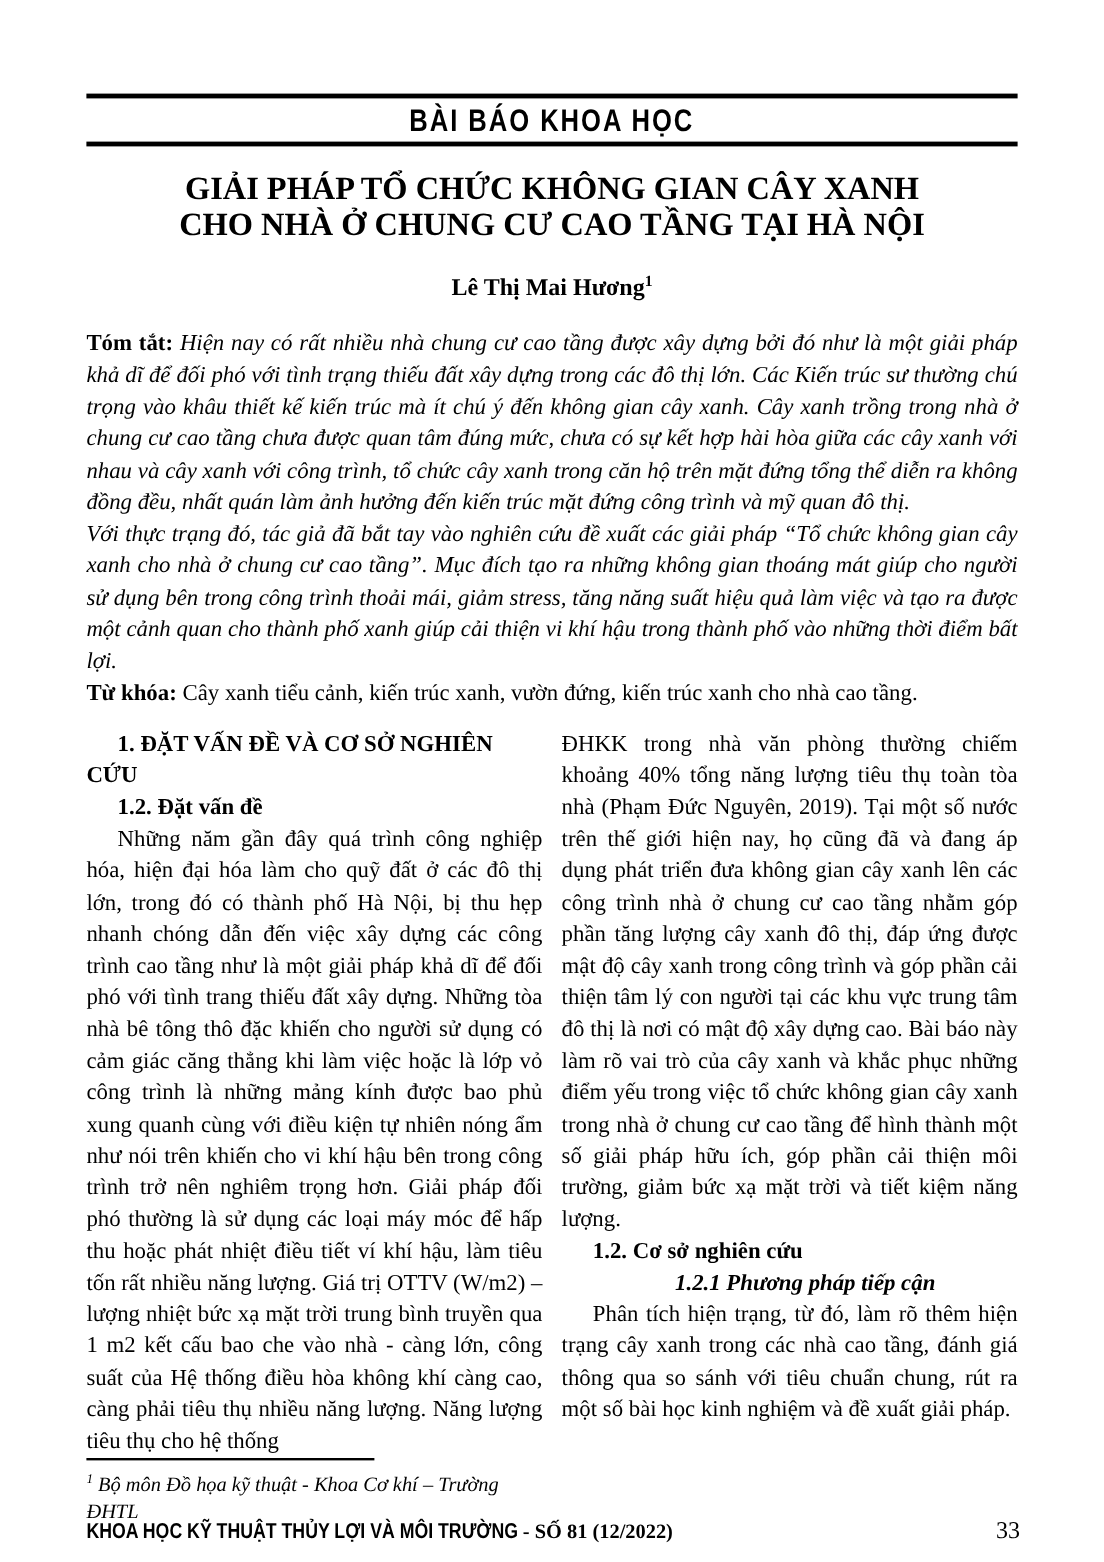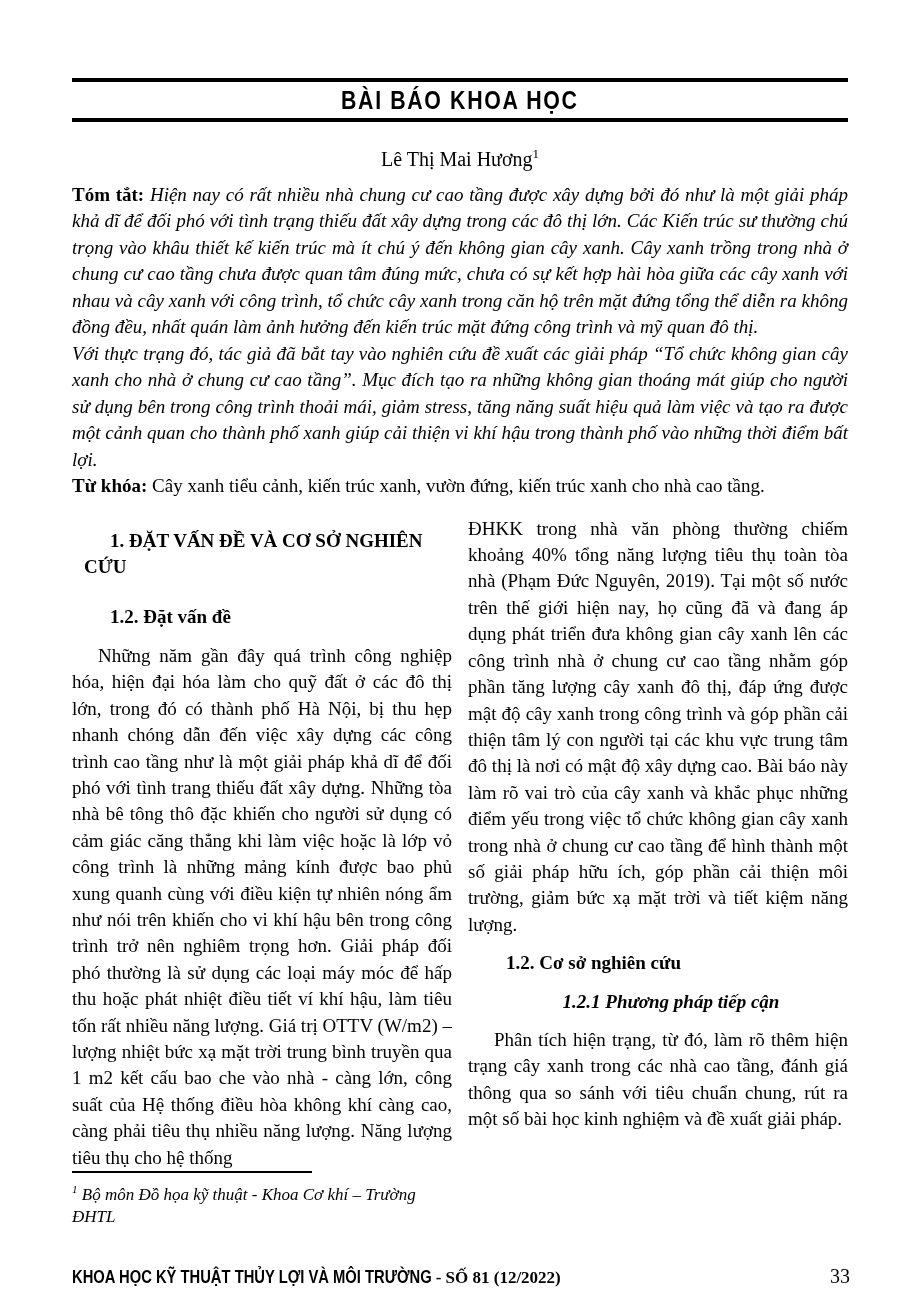--- a/index.html
+++ b/index.html
@@ -13,32 +13,32 @@
 
   .rule { height:4px; background:#000; }
   .band { height:36px; display:flex; align-items:center; justify-content:center; }
   .band-text {
     font-family:"Liberation Sans", sans-serif; font-weight:bold;
     font-size:26px; letter-spacing:2px; white-space:nowrap;
     display:inline-block; transform:scaleX(0.82);
   }
 
   .title { margin-top:20px; text-align:center; font-weight:bold; font-size:27px; line-height:30px; }
-  .author { margin-top:24px; text-align:center; font-weight:normal; font-size:20px; }
+  .author { margin-top:24px; text-align:center; font-weight:bold; font-size:20px; }
   .author sup { font-size:13px; }
 
-  .abstract { margin-top:11px; font-size:19px; line-height:26.5px; text-align:justify; }
+  .abstract { margin-top:22px; font-size:19px; line-height:26.5px; text-align:justify; }
   .abstract p { margin:0; font-style:italic; }
   .lead-label { font-style:normal; font-weight:bold; }
   .keywords { font-style:normal !important; }
 
   .columns { margin-top:16px; display:flex; gap:16px; height:612px; }
   .col { width:380px; font-size:19px; line-height:26.4px; text-align:justify; }
   .col-left { display:flex; flex-direction:column; }
-  .col h2, .col h3, .col h4 { margin:12px; font-size:19px; line-height:26.4px; text-indent:26px; text-align:left; }
+  .col h2, .col h3, .col h4 { margin:0; font-size:19px; line-height:26.4px; text-indent:26px; text-align:left; }
   .col h2 { font-weight:bold; }
   .col h3 { font-weight:bold; }
   .col h4 { font-weight:bold; font-style:italic;text-align:center; }
   .col p { margin:0; text-indent:26px; }
   .col p.continued { text-indent:0; }
 
   .footnote-block { margin-top:auto; }
   .footnote-rule { width:240px; height:2px; background:#000; margin:0 0 5px 0; }
   .footnote { font-size:17px; font-style:italic; line-height:22px; text-align:left; text-indent:0; }
   .footnote sup { font-size:11px; }
@@ -60,20 +60,24 @@
 
 <div class="page">
   <div class="content">
 
     <div class="rule"></div>
     <div class="band">
       <span class="band-text">BÀI BÁO KHOA HỌC</span>
     </div>
     <div class="rule"></div>
 
+    <div class="title">
+      <div>GIẢI PHÁP TỔ CHỨC KHÔNG GIAN CÂY XANH</div>
+      <div>CHO NHÀ Ở CHUNG CƯ CAO TẦNG TẠI HÀ NỘI</div>
+    </div>
 
     <div class="author"><span>Lê Thị Mai Hương</span><sup>1</sup></div>
 
     <div class="abstract">
       <p><span class="lead-label">Tóm tắt:</span> <span>Hiện nay có rất nhiều nhà chung cư cao tầng được xây dựng bởi đó như là một giải pháp khả dĩ để đối phó với tình trạng thiếu đất xây dựng trong các đô thị lớn. Các Kiến trúc sư thường chú trọng vào khâu thiết kế kiến trúc mà ít chú ý đến không gian cây xanh.  Cây xanh trồng trong nhà ở chung cư cao tầng chưa được quan tâm đúng mức, chưa có sự kết hợp hài hòa giữa các cây xanh với nhau và cây xanh với công trình, tổ chức cây xanh trong căn hộ trên mặt đứng tổng thể diễn ra không đồng đều, nhất quán làm ảnh hưởng đến kiến trúc mặt đứng công trình và mỹ quan đô thị.</span></p>
       <p>Với thực trạng đó, tác giả đã bắt tay vào nghiên cứu đề xuất các giải pháp “Tổ chức không gian cây xanh cho nhà ở chung cư cao tầng”. Mục đích tạo ra những không gian thoáng mát giúp cho người sử dụng bên trong công trình thoải mái, giảm stress, tăng năng suất hiệu quả làm việc và tạo ra được một cảnh quan cho thành phố xanh giúp cải thiện vi khí hậu trong thành phố vào những thời điểm bất lợi.</p>
       <p class="keywords"><span class="lead-label">Từ khóa:</span> <span>Cây xanh tiểu cảnh, kiến trúc xanh, vườn đứng, kiến trúc xanh cho nhà cao tầng.</span></p>
     </div>
 
     <div class="columns">

